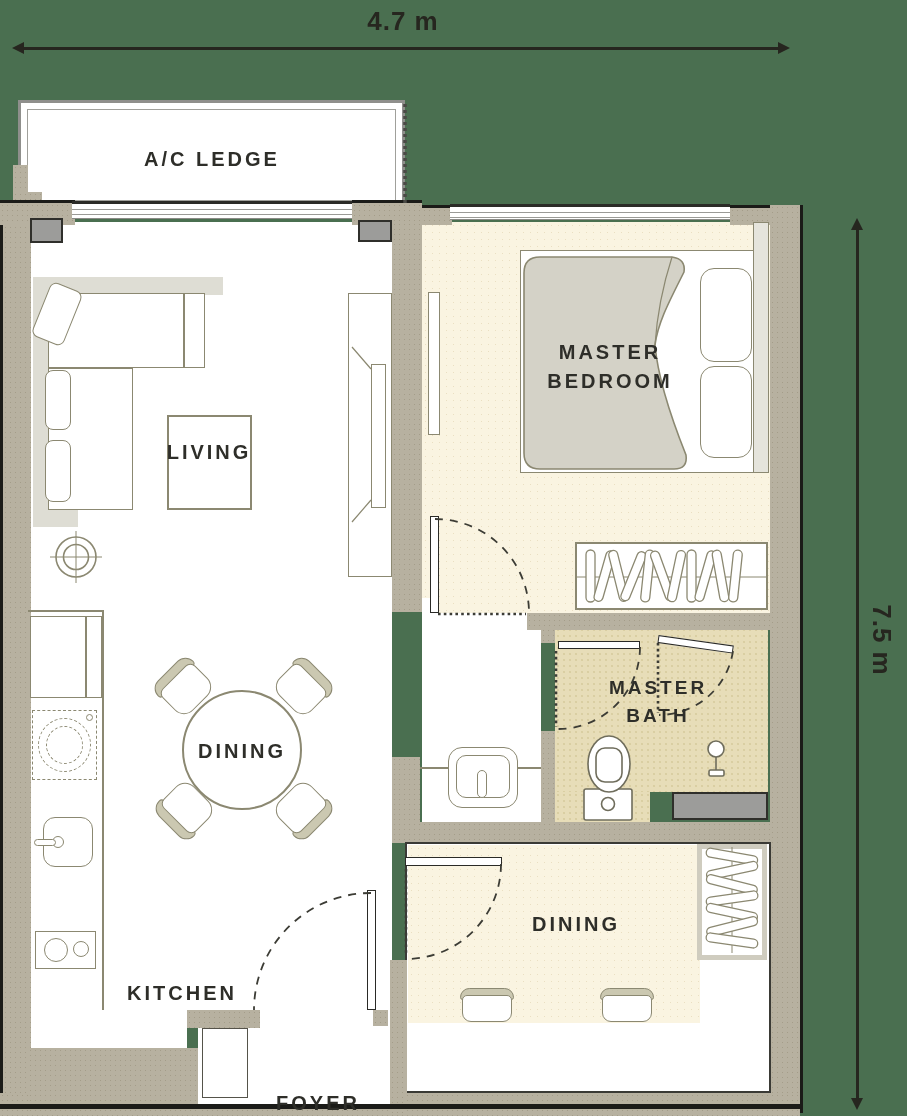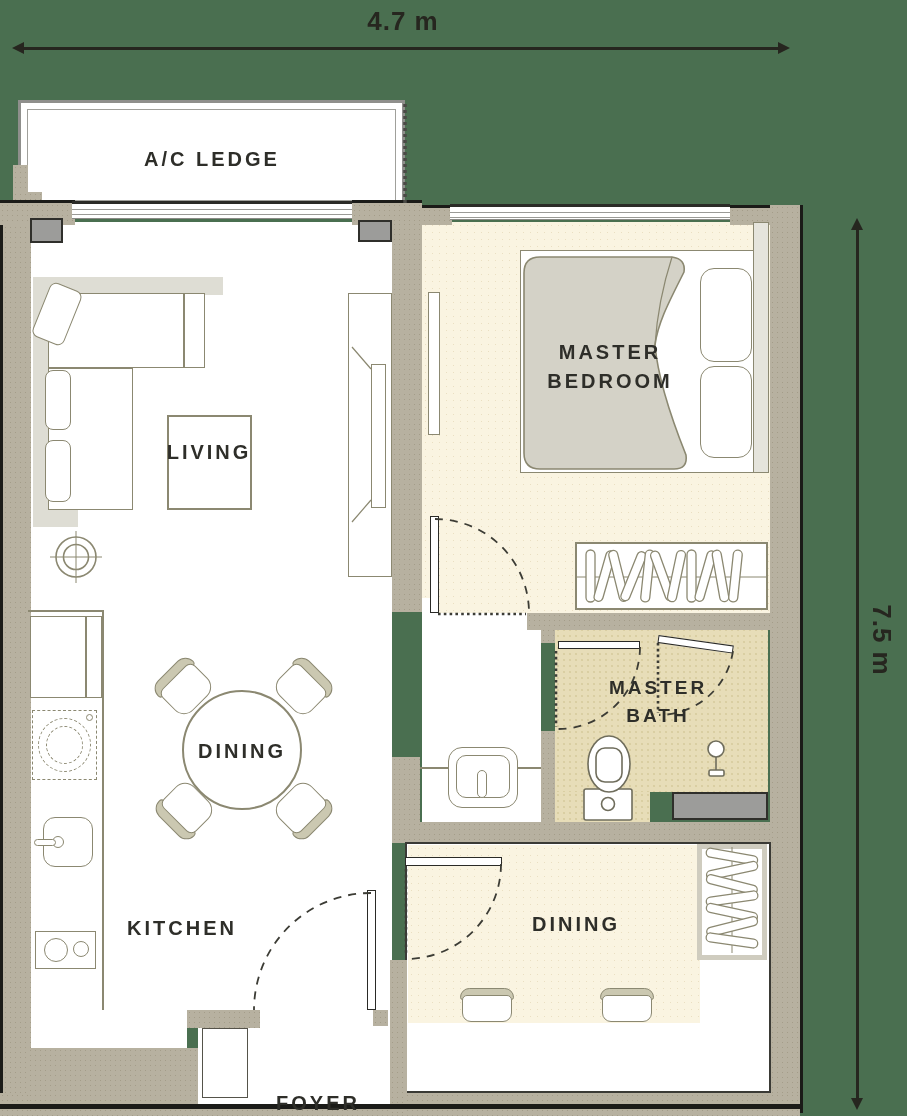--- a/index.html
+++ b/index.html
@@ -257,21 +257,21 @@
       <rect x="706" y="922" width="52" height="9" rx="4.5" transform="rotate(-14 732 926)"></rect>
       <rect x="706" y="936" width="52" height="9" rx="4.5" transform="rotate(8 732 940)"></rect>
     </g>
   </svg>
 
   <div class="lbl" style="left:212px;top:145px;">A/C LEDGE</div>
   <div class="lbl two" style="left:610px;top:338px;width:200px;">MASTER BEDROOM</div>
   <div class="lbl" style="left:209px;top:438px;">LIVING</div>
   <div class="lbl two" style="left:658px;top:674px;width:150px;font-size:19px;">MASTER BATH</div>
   <div class="lbl" style="left:242px;top:737px;">DINING</div>
-  <div class="lbl" style="left:182px;top:914px;">KITCHEN</div>
+  <div class="lbl" style="left:182px;top:979px;">KITCHEN</div>
   <div class="lbl" style="left:576px;top:910px;">DINING</div>
   <div class="lbl" style="left:318px;top:1055px;margin-top:34px;">FOYER</div>
 
   <div class="dimline-h" style="left:22px;top:47px;width:760px;"></div>
   <div class="ah" style="left:12px;top:42px;border-top:6.5px solid transparent;border-bottom:6.5px solid transparent;border-right:12px solid #26261f;"></div>
   <div class="ah" style="left:778px;top:42px;border-top:6.5px solid transparent;border-bottom:6.5px solid transparent;border-left:12px solid #26261f;"></div>
   <div class="dimlbl" style="left:403px;top:6px;transform:translateX(-50%);">4.7 m</div>
 
   <div class="dimline-v" style="left:856px;top:228px;height:872px;"></div>
   <div class="ah" style="left:851px;top:218px;border-left:6.5px solid transparent;border-right:6.5px solid transparent;border-bottom:12px solid #26261f;"></div>

